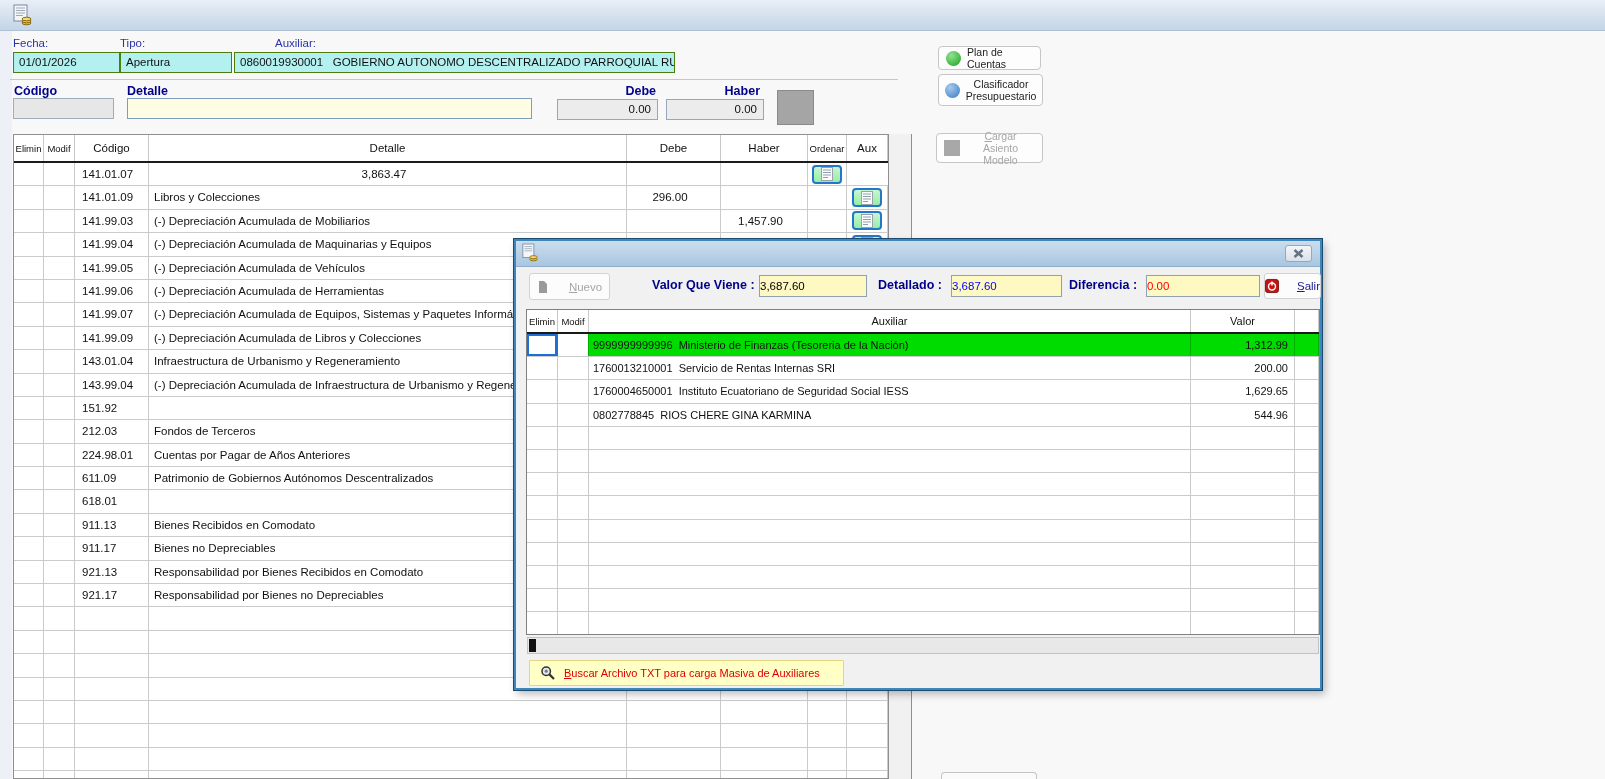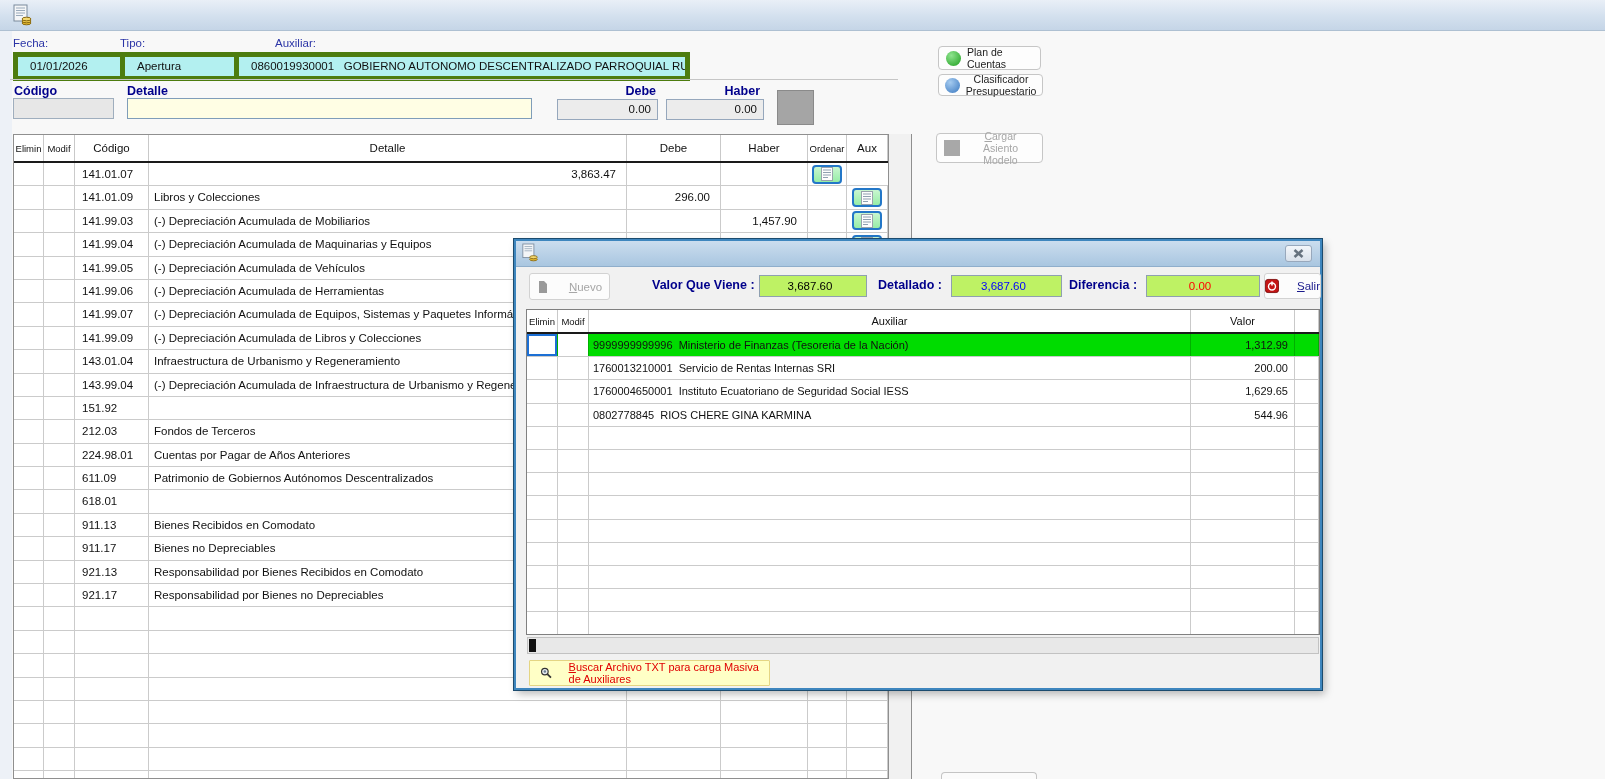--- a/index.html
+++ b/index.html
@@ -8,22 +8,22 @@
 
   
   .titlebar{position:absolute;left:0;top:0;width:1605px;height:30px;
     background:linear-gradient(180deg,#E9EFF7 0%,#D3E0EE 55%,#C5D5E7 100%);
     border-bottom:1px solid #AEC0D2;}
   .win-icon{position:absolute;left:13px;top:4px;width:20px;height:22px;}
   .form-bg{position:absolute;left:0;top:31px;width:1605px;height:748px;background:#F8F8F8;}
   .left-strip{position:absolute;left:0;top:31px;width:12px;height:748px;background:#EDF1F7;}
 
   .toplbl{position:absolute;color:#2B34A6;font-size:11.5px;}
-  .cyanfld{position:absolute;height:19px;background:#B3F0F0;border:5px solid #4d7c0f;
-           font-size:11.5px;color:#111;line-height:19px;padding-left:12px;white-space:pre;overflow:hidden;}
+  .cyanfld{position:absolute;height:19px;background:#B3F0F0;border:1px solid #4d7c0f;
+           font-size:11.5px;color:#111;line-height:19px;padding-left:5px;white-space:pre;overflow:hidden;}
   .sep{position:absolute;left:10px;top:79px;width:888px;height:0;border-top:1px solid #C6C6C6;}
 
   .boldlbl{position:absolute;color:#00008B;font-weight:bold;font-size:12.5px;}
   .entryfld{position:absolute;height:19px;border:1px solid #7F9DB9;font-size:11.5px;line-height:19px;}
   .codigo-in{left:13px;top:98px;width:99px;background:#E7E7E7;border-color:#9FAEBE;}
   .detalle-in{left:127px;top:98px;width:403px;background:#FFFEE4;}
   .numfld{background:#ECECEC;border:1px solid #96A7BC;text-align:right;padding-right:6px;color:#111;}
   .graybtn{position:absolute;left:777px;top:90px;width:35px;height:33px;background:#A5A5A5;border:1px solid #8A8A8A;}
 
   
@@ -32,21 +32,21 @@
   .mgrid{display:grid;grid-template-columns:30px 31px 74px 478px 94px 87px 39px 41px;}
   .mhead{height:28px;border-bottom:2px solid #1A1A1A;box-sizing:border-box;}
   .mhc{border-right:1px solid #C9C9C9;display:flex;align-items:center;justify-content:center;
        font-size:11.5px;color:#111;overflow:hidden;}
   .mhc.small{font-size:9.5px;}
   .mrow{height:23.4px;box-sizing:border-box;border-bottom:1px solid #CBCBCB;}
   .mcell{border-right:1px solid #CBCBCB;box-sizing:border-box;font-size:11.5px;color:#111;
          line-height:22px;white-space:nowrap;overflow:hidden;padding:0 3px;}
   .mcell.c-co{padding-left:7px;}
   .mcell.c-de{padding-left:5px;}
-  .mcell.num{text-align:right;padding-right:10px;}
+  .mcell.num{text-align:center;padding-right:10px;}
   .mcell.c-ax{display:flex;align-items:center;justify-content:center;padding:0;}
   .auxbtn{width:30px;height:19px;background:linear-gradient(180deg,#C9F6D0 0%,#96EDA6 100%);
           border:2px solid #2377C8;border-radius:4px;display:flex;align-items:center;justify-content:center;box-sizing:border-box;}
   .vscroll-strip{position:absolute;left:889px;top:134px;width:23px;height:645px;background:#F1F1F1;
                  border-right:1px solid #8F8F8F;box-sizing:border-box;}
 
   
   .actbtn{position:absolute;background:#FDFDFD;border:1px solid #C6C6C6;border-radius:4px;
           display:flex;align-items:center;gap:6px;font-size:10.5px;color:#222;
           padding:2px 7px;box-sizing:border-box;justify-content:center;}
@@ -66,22 +66,22 @@
           box-shadow:0 0 0 1px #1C4B6E, 3px 4px 8px rgba(0,0,0,.28);}
   .dtitle{position:absolute;left:0;top:0;right:0;height:25px;
           background:linear-gradient(180deg,#CBDDEE 0%,#A9C6E0 100%);border-bottom:1px solid #8FAECB;}
   .dtitle .win-icon{left:6px;top:2px;}
   .closebtn{position:absolute;right:8px;top:4px;width:27px;height:17px;border-radius:3px;
             background:linear-gradient(180deg,#F3F6FA 0%,#D9E1EB 100%);border:1px solid #98A8BC;
             display:flex;align-items:center;justify-content:center;box-sizing:border-box;}
   .toolbtn{position:absolute;background:#FCFCFC;border:1px solid #D2D2D2;border-radius:3px;
            display:flex;align-items:center;justify-content:center;gap:20px;font-size:11.5px;box-sizing:border-box;}
   .dlbl{position:absolute;color:#00008B;font-weight:bold;font-size:12.5px;}
-  .dfld{position:absolute;height:20px;background:#bef264;border:1px solid #8FA0B0;
-        font-size:11.5px;line-height:20px;text-align:center;padding-right:6px;box-sizing:content-box;}
+  .dfld{position:absolute;height:20px;background:#fef9c3;border:1px solid #8FA0B0;
+        font-size:11.5px;line-height:20px;text-align:left;padding-right:6px;box-sizing:content-box;}
   .blue-val{color:#0000FF;} .red-val{color:#FF0000;}
 
   .dtable{position:absolute;left:10px;top:68px;width:794px;height:326px;background:#FFF;
           border:1px solid #808080;box-sizing:border-box;overflow:hidden;}
   .dgrid{display:grid;grid-template-columns:31px 31px 602px 104px 24px;}
   .dhead{height:24px;border-bottom:2px solid #1A1A1A;box-sizing:border-box;}
   .dhc{border-right:1px solid #C9C9C9;display:flex;align-items:center;justify-content:center;
        font-size:11px;color:#111;overflow:hidden;}
   .dhc.small{font-size:9.5px;}
   .drow{height:23.2px;box-sizing:border-box;border-bottom:1px solid #CBCBCB;}
@@ -89,22 +89,22 @@
          line-height:22px;white-space:pre;overflow:hidden;padding:0 4px;}
   .dcell.num{text-align:right;padding-right:6px;}
   .drow.sel{background:#00DC00;}
   .drow.sel .dcell{border-right-color:#00B000;}
   .drow.sel .c-del{background:#FFF;box-shadow:inset 0 0 0 2px #1C6FD4;}
   .drow.sel .c-dmo{background:#FFF;}
 
   .hscroll{position:absolute;left:11px;top:396px;width:792px;height:17px;background:#E8E8E8;
            border:1px solid #C2C2C2;box-sizing:border-box;}
   .hthumb{position:absolute;left:1px;top:1px;width:7px;height:13px;background:#111;}
-  .buscarbtn{position:absolute;left:13px;top:419px;width:241px;height:26px;background:#FFFFC6;
-             border:1px solid #E4D583;border-radius:1px;display:flex;align-items:center;gap:16px;
+  .buscarbtn{position:absolute;left:13px;top:419px;width:315px;height:26px;background:#FFFFC6;
+             border:1px solid #E4D583;border-radius:1px;display:flex;align-items:center;gap:8px;
              padding-left:10px;box-sizing:border-box;font-size:11px;color:#E00000;}
 </style>
 </head>
 <body>
 
 <div class="screen">
 
   <div class="titlebar">
     <span class="win-icon">
       <svg width="20" height="22" viewBox="0 0 20 22">
@@ -468,21 +468,21 @@
           <div class="mcell c-ax"></div>
         </div>
       </div>
   </div>
   <div class="vscroll-strip"></div>
 
   <div class="actbtn" style="left:938px;top:46px;width:103px;height:24px;">
     <span class="sphere green"></span>
     <span>Plan de Cuentas</span>
   </div>
-  <div class="actbtn" style="left:938px;top:74px;width:105px;height:22px;">
+  <div class="actbtn" style="left:938px;top:74px;width:105px;height:32px;">
     <span class="sphere blue"></span>
     <span class="twoline"><span>Clasificador</span><br><span>Presupuestario</span></span>
   </div>
   <div class="actbtn" style="left:936px;top:133px;width:107px;height:30px;">
     <span class="graysq"></span>
     <span class="twoline disabled-txt"><span class="accel">C</span><span>argar Asiento</span><br><span>Modelo</span></span>
   </div>
 
   <div class="partialbtn"></div>
 

